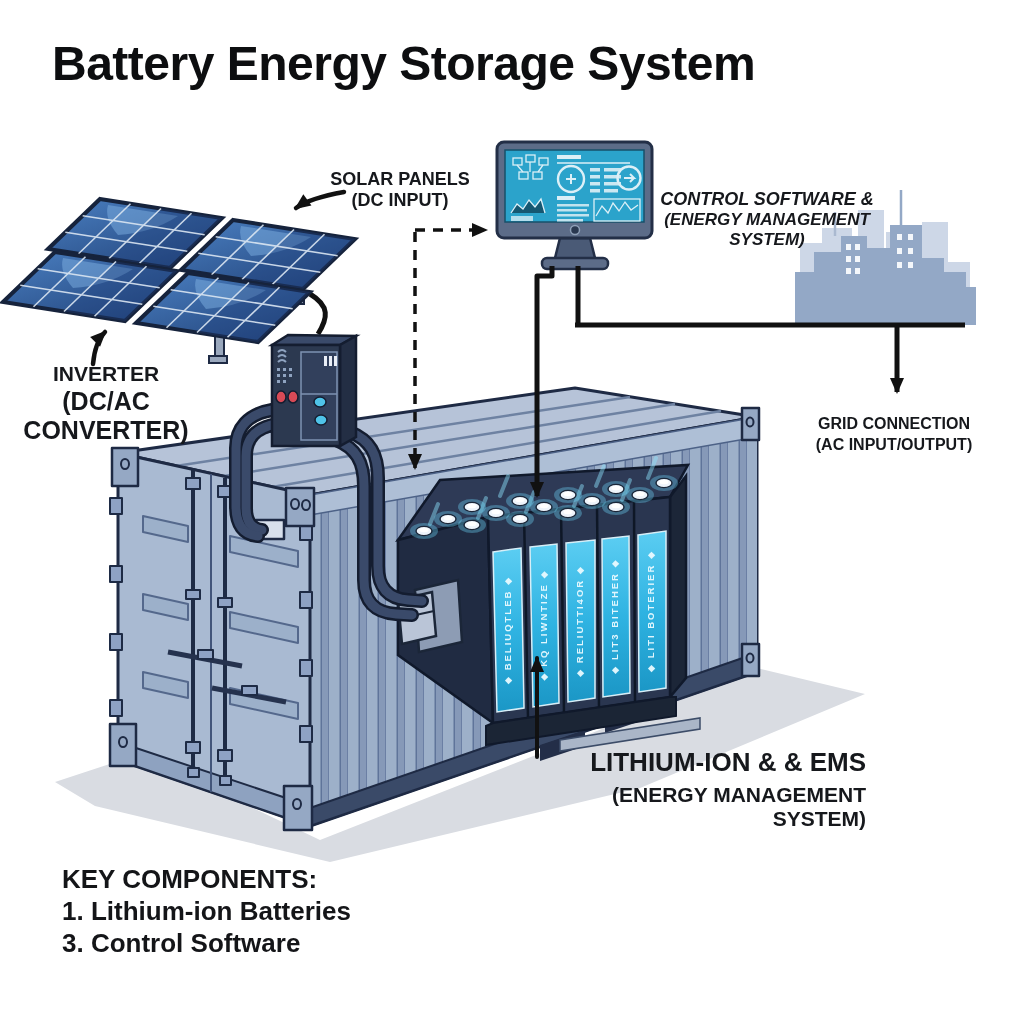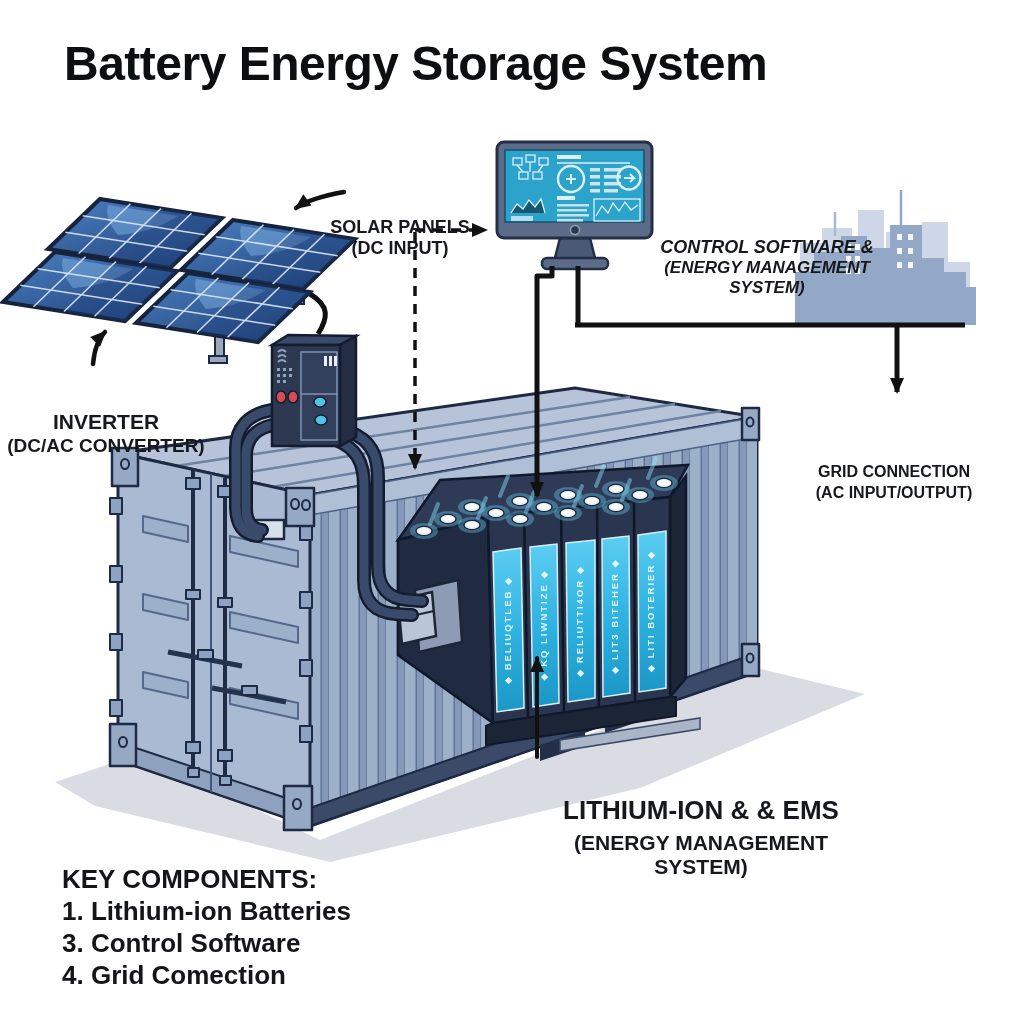--- a/index.html
+++ b/index.html
@@ -1,28 +1,28 @@
 <!DOCTYPE html>
 <html><head>
 <meta charset="utf-8">
 <style>
   html,body{margin:0;padding:0;background:#ffffff;}
   .canvas{position:relative;width:1024px;height:1024px;background:#ffffff;overflow:hidden;
           font-family:"Liberation Sans","DejaVu Sans",sans-serif;}
   svg{position:absolute;left:0;top:0;}
-  .label{position:absolute;font-weight:bold;color:#16181c;text-align:center;line-height:1.18;margin-top:48px;}
-  .title{position:absolute;left:64px;top:36px;width:860px;text-align:left;
+  .label{position:absolute;font-weight:bold;color:#16181c;text-align:center;line-height:1.18;}
+  .title{position:absolute;left:52px;top:36px;width:860px;text-align:left;
          font-size:48px;font-weight:bold;letter-spacing:-0.5px;color:#0d0e10;}
   .lbl-solar{left:300px;top:169px;width:200px;font-size:18px;}
   .lbl-control{left:634px;top:189px;width:266px;font-size:18px;font-style:italic;}
   .lbl-control .l2{font-size:17px;}
   .lbl-inverter{left:0px;top:362px;width:212px;font-size:21px;}
-  .lbl-inverter .l2{font-size:19px;}
+  .lbl-inverter .l2{font-size:25px;}
   .lbl-grid{left:772px;top:414px;width:244px;font-size:16px;line-height:1.3;}
-  .lbl-battery{left:536px;top:747px;width:330px;text-align:center;}
+  .lbl-battery{left:536px;top:747px;width:330px;text-align:right;}
   .lbl-battery .l1{font-size:26px;font-weight:bold;}
   .lbl-battery .l2{font-size:21px;font-weight:bold;margin-top:5px;}
   .keylist{position:absolute;left:62px;top:864px;width:360px;text-align:left;color:#141518;}
   .keylist .kh{font-size:26px;font-weight:bold;}
   .keylist .ki{font-size:26px;font-weight:bold;line-height:32px;}
 </style>
 </head>
 <body>
 
 <div class="canvas">
@@ -404,15 +404,14 @@
 
 <div class="label lbl-battery">
   <div class="l1">LITHIUM-ION &amp; &amp; EMS</div>
   <div class="l2">(ENERGY MANAGEMENT SYSTEM)</div>
 </div>
 
 <div class="keylist">
   <div class="kh">KEY COMPONENTS:</div>
   <div class="ki">1. Lithium-ion Batteries</div>
   <div class="ki">3. Control Software</div>
-  <div class="ki">4. Grid Comection</div>
 </div>
 </div>
 
 </body></html>

